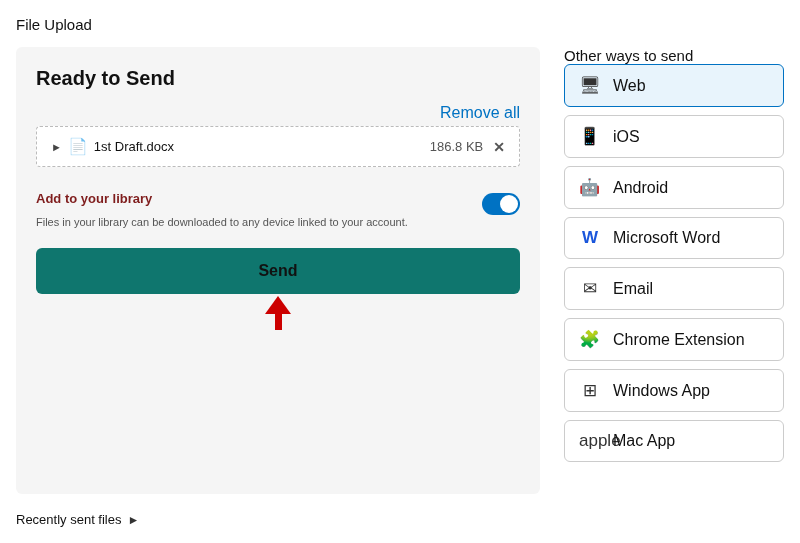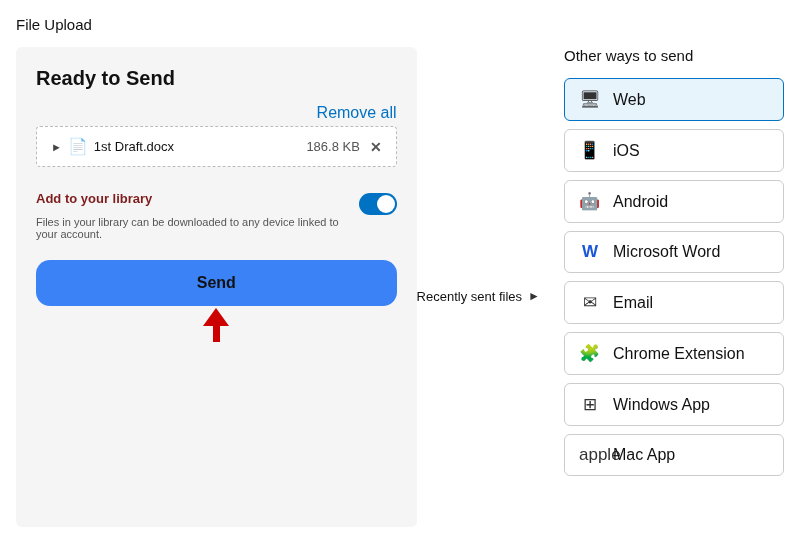--- a/index.html
+++ b/index.html
@@ -20,21 +20,21 @@
       margin-bottom: 14px;
     }
     .main-layout {
       display: flex;
       flex: 1;
       gap: 24px;
     }
     .left-panel {
       flex: 1;
       display: flex;
-      flex-direction: row;
+      flex-direction: column;
     }
     .upload-box {
       background: #f5f5f5;
       border-radius: 6px;
       padding: 20px 20px 16px 20px;
       flex: 1;
       display: flex;
       flex-direction: column;
     }
     .ready-title {
@@ -142,23 +142,23 @@
       height: 18px;
       background: #fff;
       border-radius: 50%;
       position: absolute;
       top: 2px;
       right: 2px;
     }
     .send-btn {
       width: 100%;
       padding: 14px;
-      background: #3b82f6;
+      background: #0f766e;
       border: none;
-      border-radius: 14px;
+      border-radius: 6px;
       font-size: 16px;
       font-weight: bold;
       color: #111;
       cursor: pointer;
       margin-top: 16px;
     }
     
     .pointer-arrow {
       display: flex;
       flex-direction: column;
@@ -194,21 +194,20 @@
     
     .right-panel {
       width: 220px;
       display: flex;
       flex-direction: column;
     }
     .other-ways-title {
       font-size: 15px;
       font-weight: normal;
       color: #111;
-      margin-bottom: 14px;
     }
     .send-option {
       display: flex;
       align-items: center;
       gap: 12px;
       border: 1.5px solid #ccc;
       border-radius: 6px;
       padding: 10px 14px;
       margin-bottom: 8px;
       cursor: pointer;

